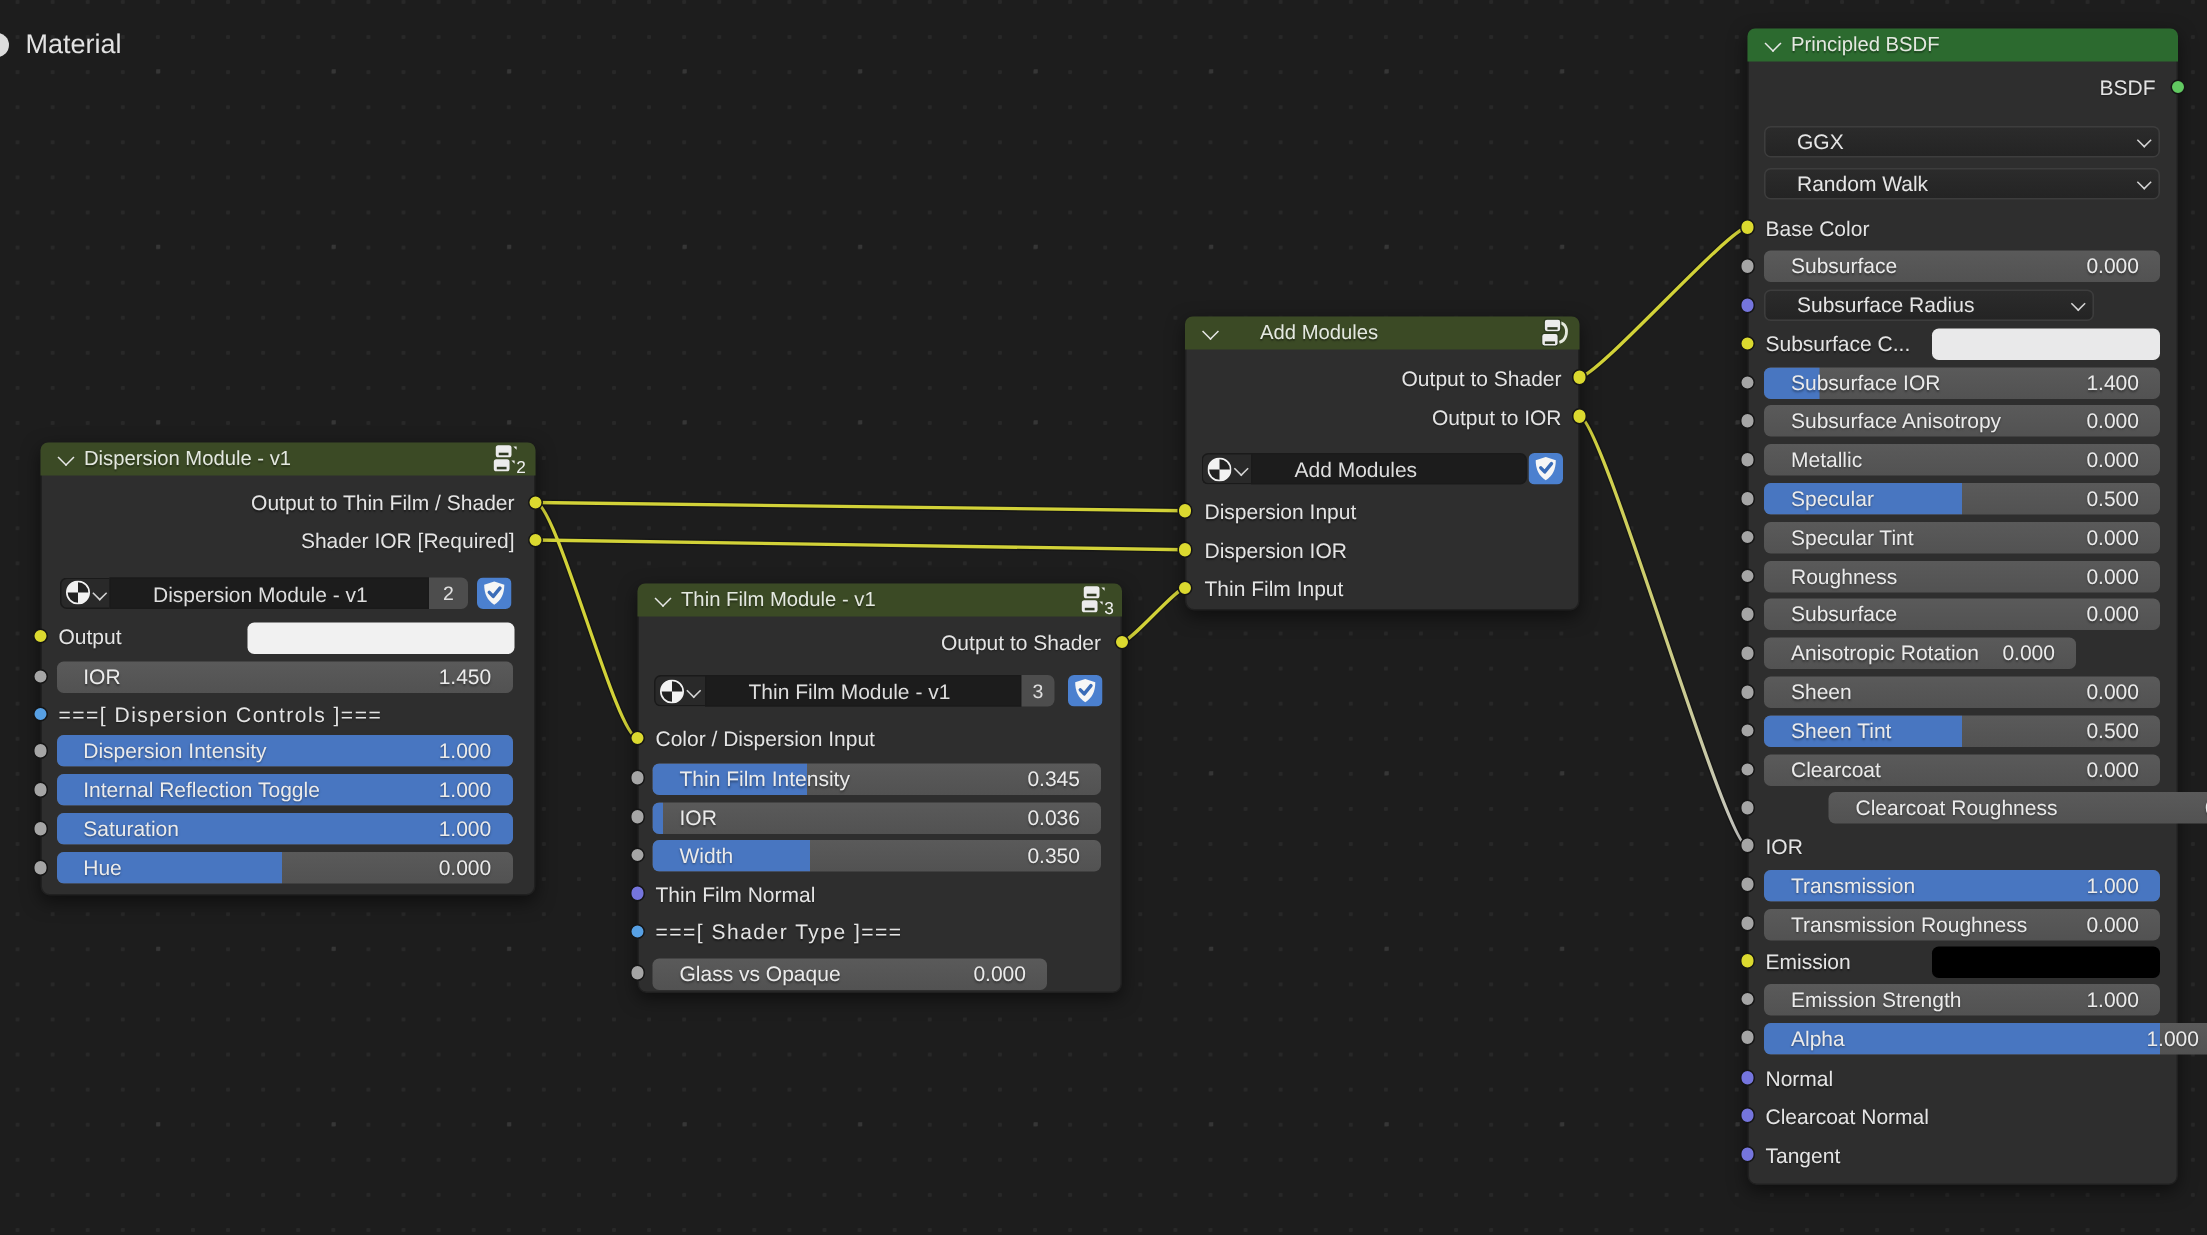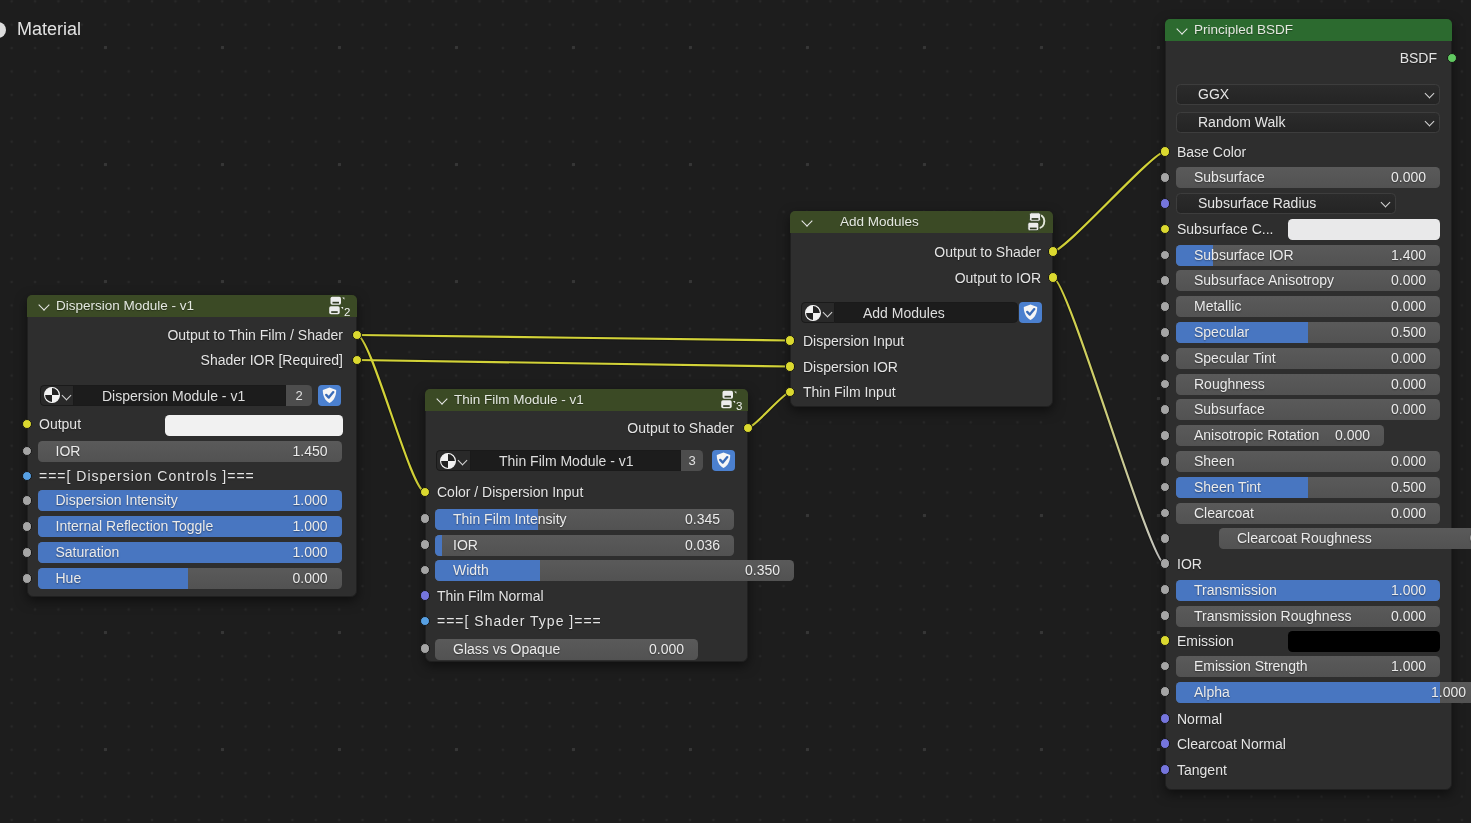--- a/index.html
+++ b/index.html
@@ -154,21 +154,21 @@
 <div class="sl" style="left:435px;top:508.5px;width:299px">
     <i style="width:103px"></i>
     <b>Thin Film Intensity</b>
     <s>0.345</s>
   </div>
 <div class="sl" style="left:435px;top:534.5px;width:299px">
     <i style="width:7px"></i>
     <b>IOR</b>
     <s>0.036</s>
   </div>
-<div class="sl" style="left:435px;top:560px;width:359px">
+<div class="sl" style="left:435px;top:560px;width:299px">
     <i style="width:105px"></i>
     <b>Width</b>
     <s>0.350</s>
   </div>
 <div class="lbl" style="left:437px;top:585.5px">Thin Film Normal</div>
 <div class="lbl" style="left:437px;top:611px;letter-spacing:1px">===[ Shader Type ]===</div>
 <div class="sl" style="left:435px;top:638.5px;width:263px">
     <b>Glass vs Opaque</b>
     <s>0.000</s>
   </div>

